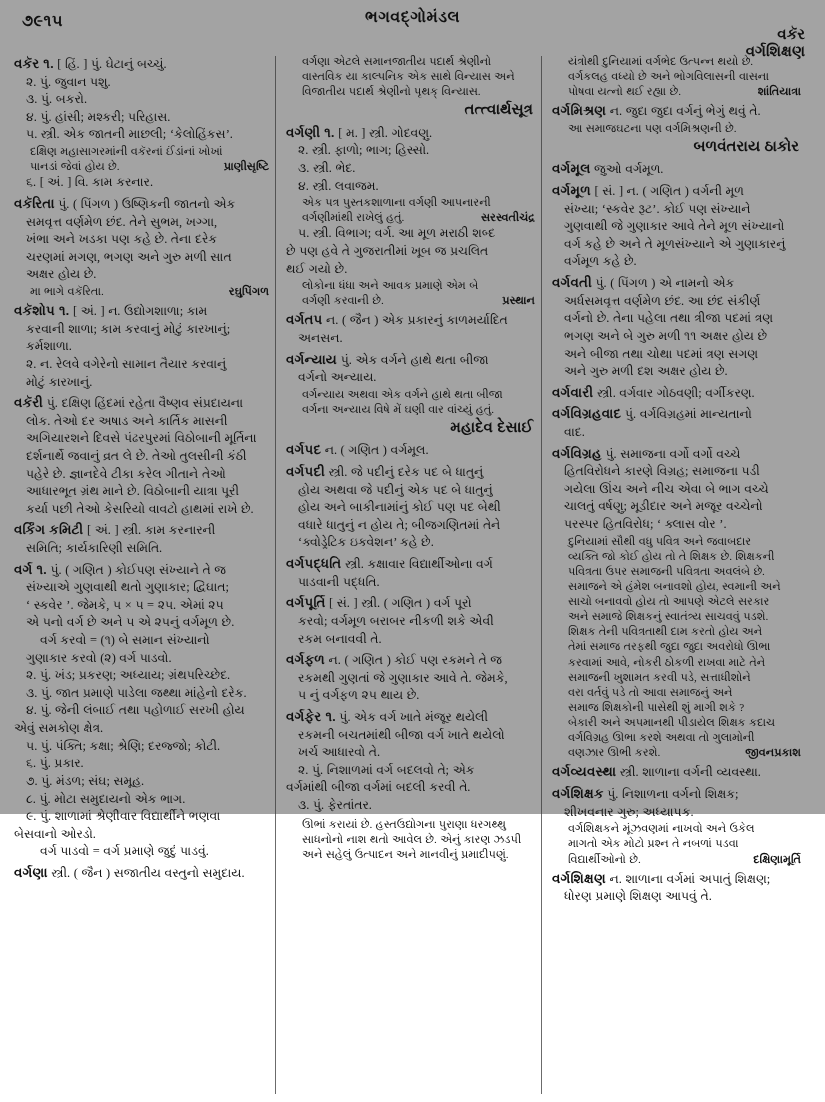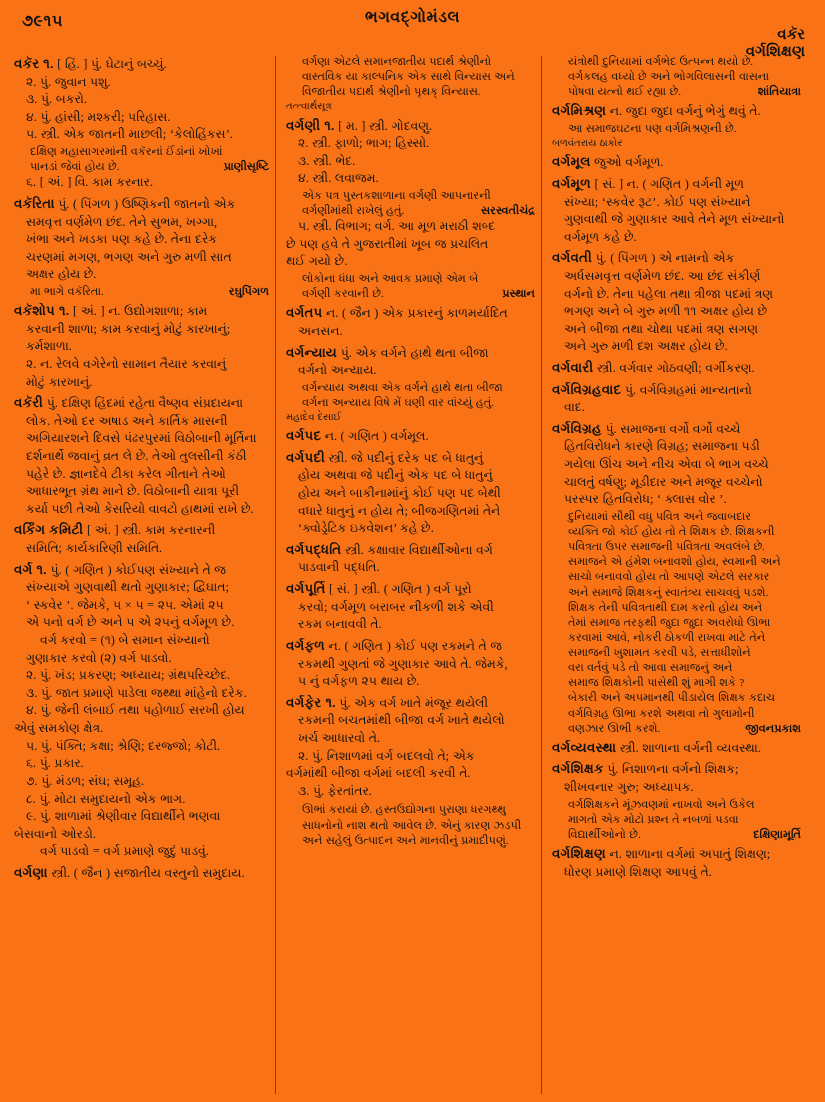--- a/index.html
+++ b/index.html
@@ -4,24 +4,24 @@
 <title>Bhagavadgomandal page</title>
 <style>
   html,body{margin:0;padding:0;background:#ffffff;}
   body{
     width:825px;height:1102px;overflow:hidden;
     font-family:"Liberation Serif","DejaVu Serif",serif;
     color:#111;
     -webkit-font-smoothing:none;
   }
   .page{
-    position:relative;width:825px;height:1102px;
+    position:relative;width:825px;height:814px;
     box-sizing:border-box;
     padding:8px 10px 4px 10px;
-    background:#f97316;
+    background:#a3a3a3;
   }
   
   .runhead{
     position:relative;height:46px;
   }
   .rh-left{
     position:absolute;left:12px;top:4px;
     font-size:16px;font-weight:bold;letter-spacing:.5px;
   }
   .rh-center{
@@ -75,22 +75,23 @@
     padding-left:12px;
     text-align:justify;
   }
   .quote{
     padding-left:16px;
     font-size:11.3px;
     line-height:1.34;
     text-align:justify;
   }
   .cite{
-    font-size:10px;
-    font-weight:normal;
+    text-align:right;
+    font-size:15px;
+    font-weight:bold;
     padding-right:2px;
   }
   .inline-cite{ float:right; font-weight:bold; font-size:11.3px;}
   .sub{ padding-left:26px; }
   .clear{clear:both;height:0;overflow:hidden;}
 </style>
 </head>
 <body>
 
 <div class="page">
@@ -298,20 +299,21 @@
       </div>
 
       <div class="entry">
         <p class="ln"><span class="hw">વર્ગમૂલ</span> જુઓ વર્ગમૂળ.</p>
       </div>
 
       <div class="entry">
         <p class="ln"><span class="hw">વર્ગમૂળ</span> [ સં. ] ન. ( ગણિત ) વર્ગની મૂળ</p>
         <p class="ln hang">સંખ્યા; ‘સ્કવેર રૂટ’. કોઈ પણ સંખ્યાને</p>
         <p class="ln hang">ગુણવાથી જે ગુણાકાર આવે તેને મૂળ સંખ્યાનો</p>
+        <p class="ln hang">વર્ગ કહે છે અને તે મૂળસંખ્યાને એ ગુણાકારનું</p>
         <p class="ln hang">વર્ગમૂળ કહે છે.</p>
       </div>
 
       <div class="entry">
         <p class="ln"><span class="hw">વર્ગવતી</span> પું. ( પિંગળ ) એ નામનો એક</p>
         <p class="ln hang">અર્ધસમવૃત્ત વર્ણમેળ છંદ. આ છંદ સંકીર્ણ</p>
         <p class="ln hang">વર્ગનો છે. તેના પહેલા તથા ત્રીજા પદમાં ત્રણ</p>
         <p class="ln hang">ભગણ અને બે ગુરુ મળી ૧૧ અક્ષર હોય છે</p>
         <p class="ln hang">અને બીજા તથા ચોથા પદમાં ત્રણ સગણ</p>
         <p class="ln hang">અને ગુરુ મળી દશ અક્ષર હોય છે.</p>

